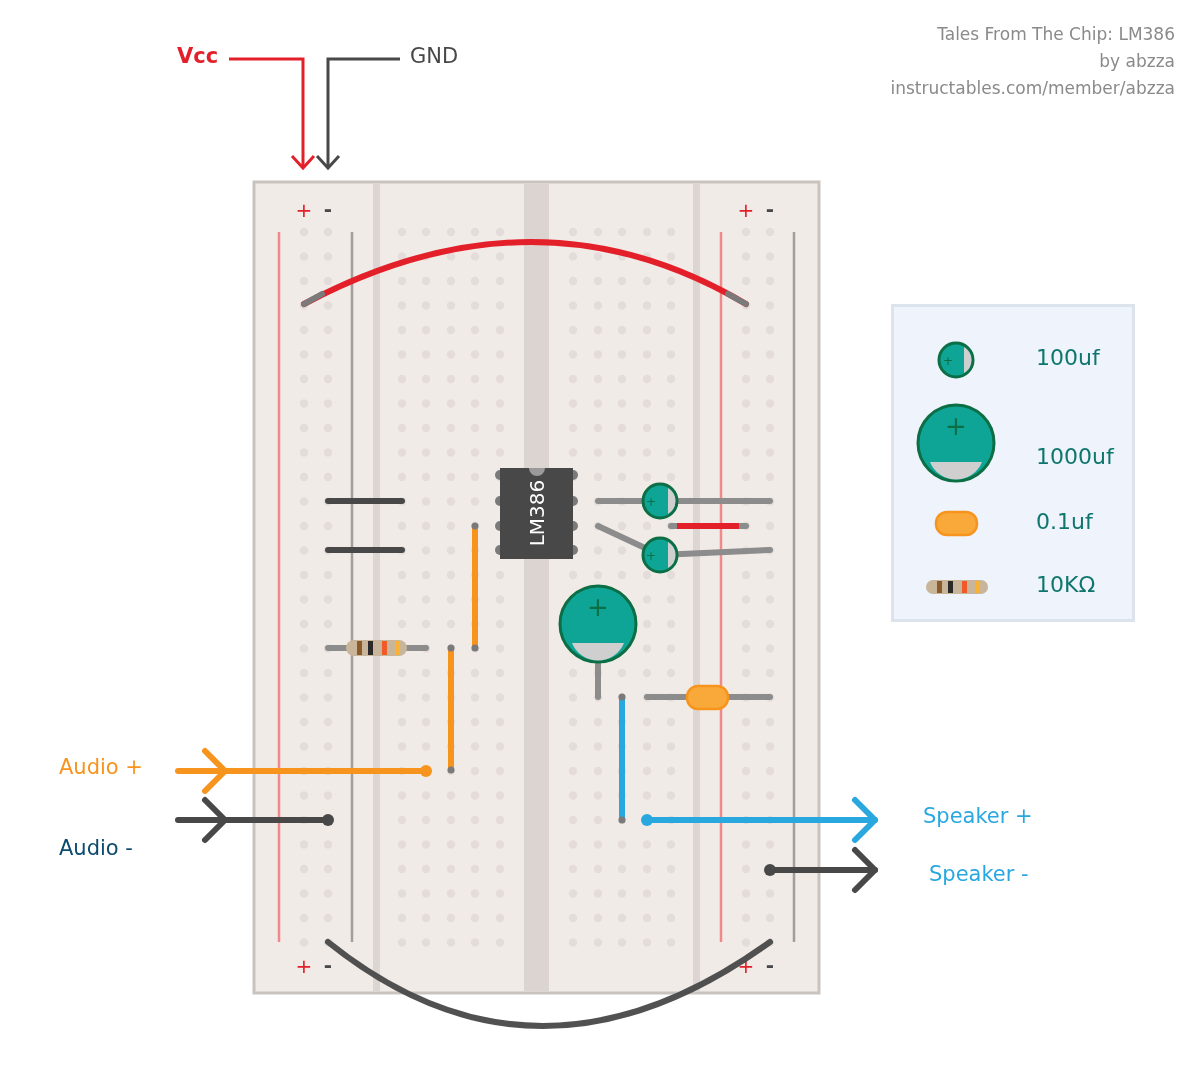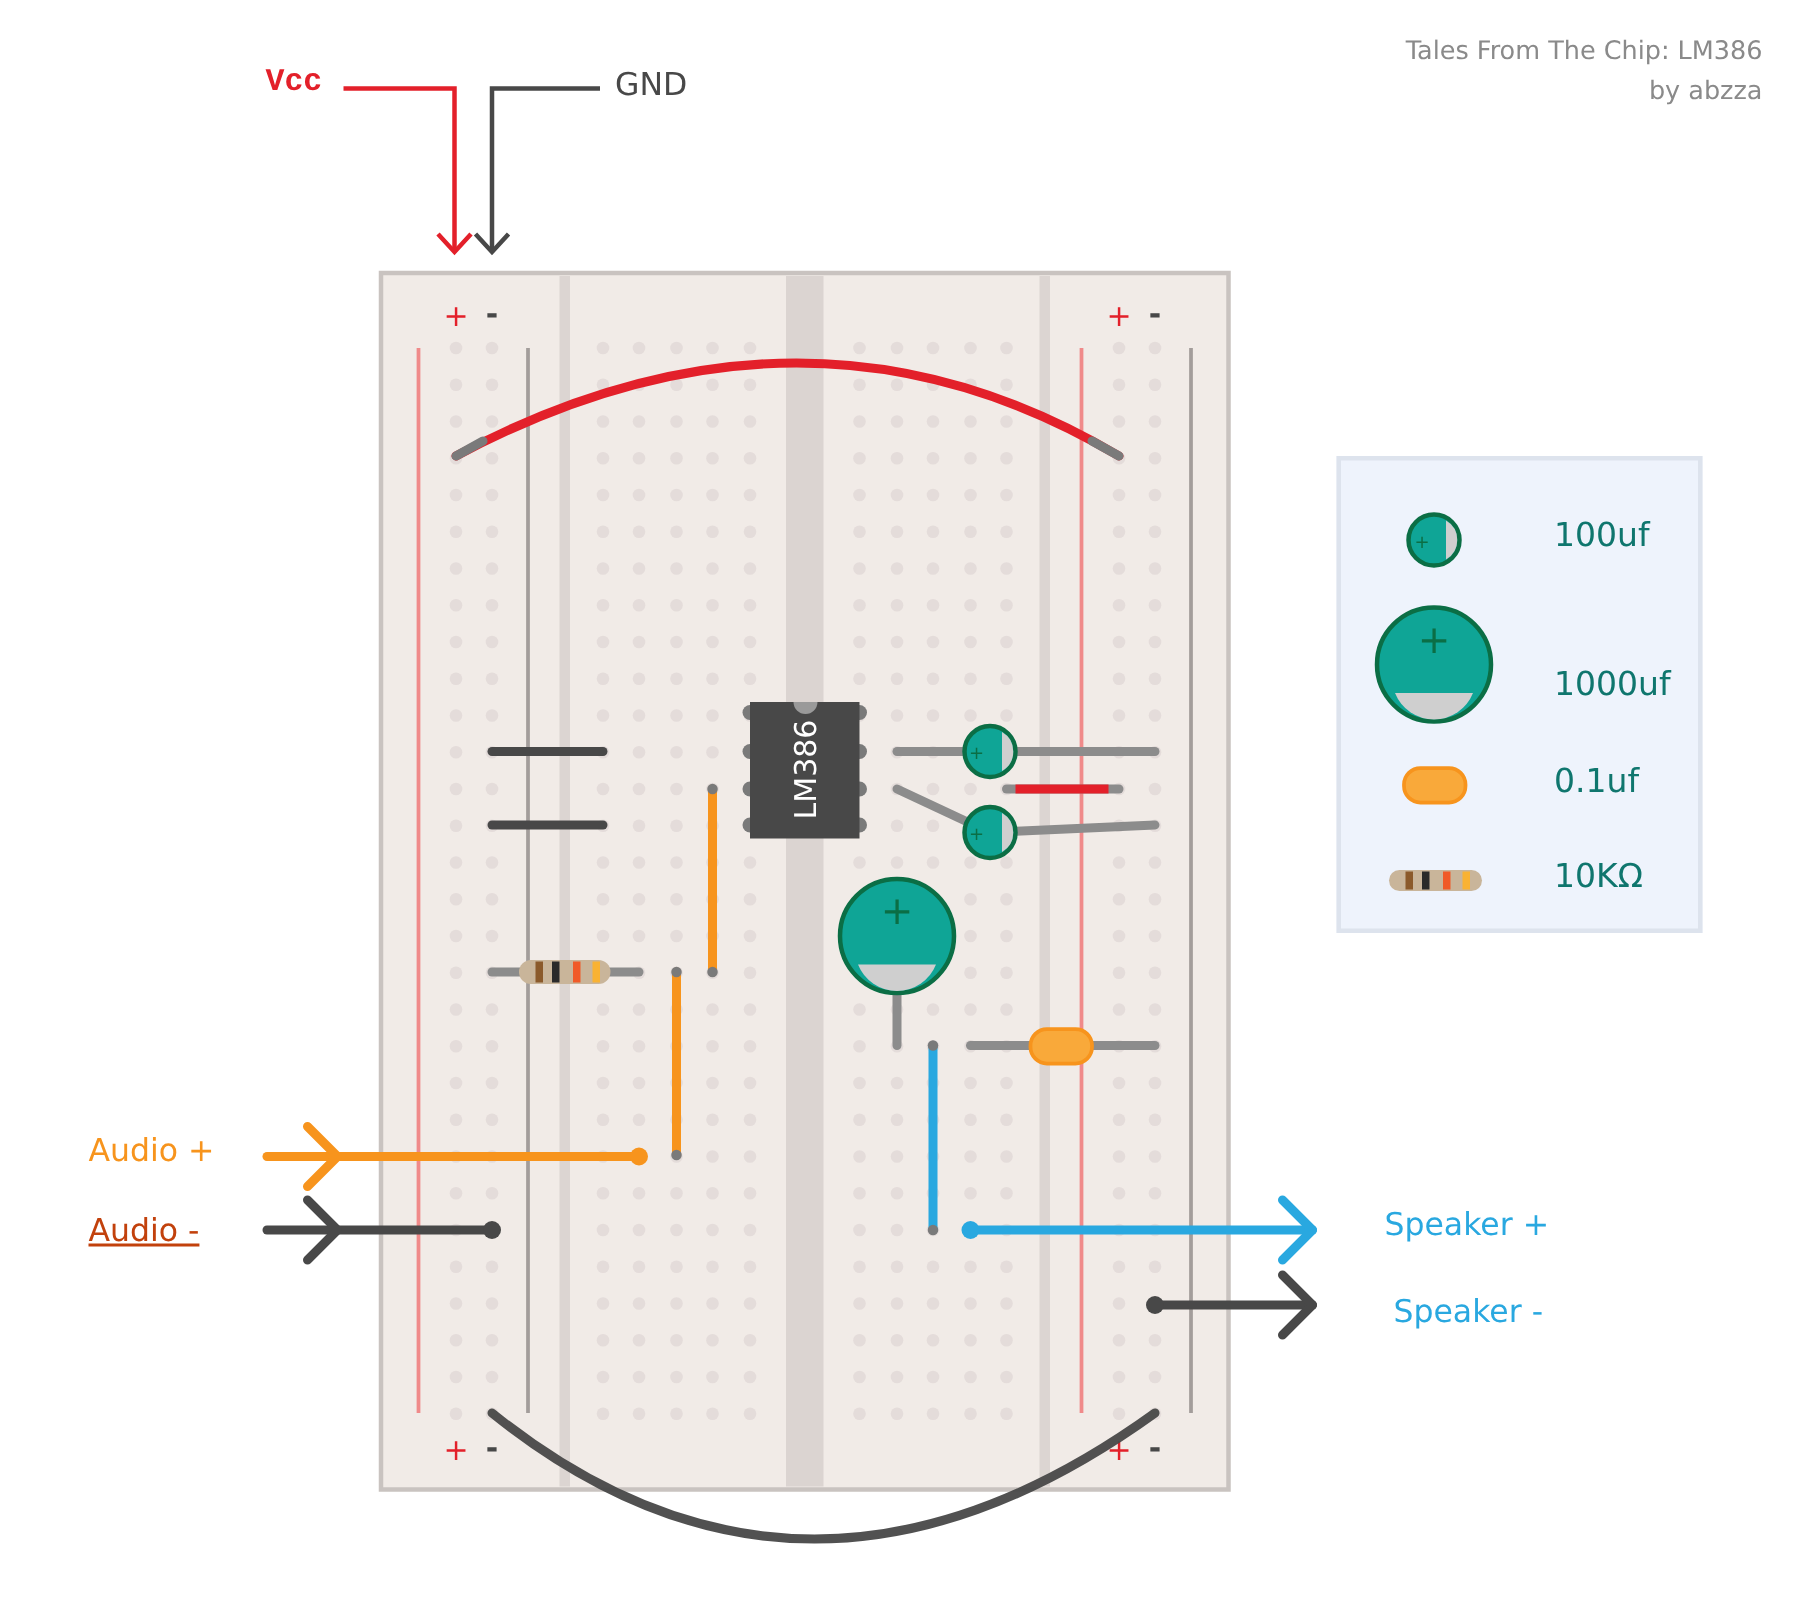--- a/index.html
+++ b/index.html
@@ -575,26 +575,27 @@
     <g>
       <line x1="770" y1="870" x2="875" y2="870" stroke="#484848" stroke-width="6" stroke-linecap="round"></line>
       <circle cx="770" cy="870" r="6" fill="#484848"></circle>
       <polyline points="855,850 875,870 855,890" fill="none" stroke="#484848" stroke-width="6" stroke-linecap="round" stroke-linejoin="round"></polyline>
     </g>
   </svg>
 
   
   <div class="credit" style="top:24px;">Tales From The Chip: LM386</div>
   <div class="credit" style="top:51px;">by abzza</div>
+  <div class="credit" style="top:78px;">instructables.com/member/abzza</div>
 
   
-  <div class="lbl" style="left:177px; top:44px; color:#e3202a; font-weight:bold;font-family:Liberation Mono, monospace;">Vcc</div>
+  <div class="lbl" style="left:177px; top:44px; color:#e3202a; font-weight:bold;">Vcc</div>
   <div class="lbl" style="left:410px; top:44px; color:#484848;">GND</div>
   <div class="lbl" style="left:59px; top:755px; color:#f7941d;text-align:right;">Audio +</div>
-  <div class="lbl" style="left:59px; top:808px; color:#c2410c;text-decoration:underline;">Audio -</div>
+  <div class="lbl" style="left:59px; top:836px; color:#0c4a6e;">Audio -</div>
   <div class="lbl" style="left:889px; top:804px; color:#29a8e0;margin-left:34px;">Speaker +</div>
   <div class="lbl" style="left:889px; top:862px; color:#29a8e0;margin-left:40px;">Speaker -</div>
 
   
   <div class="legend-box">
     <svg width="238" height="312" style="position:absolute; left:0; top:0;">
       <g>
         <circle cx="62" cy="53" r="17" fill="#0fa596" stroke="#0b6e45" stroke-width="3"></circle>
         <path d="M 70 40 A 15 15 0 0 1 70 66 Z" fill="#cfcfcf"></path>
         <text x="54" y="58" text-anchor="middle" fill="#0b6e45" font-size="12" font-family="DejaVu Sans, sans-serif">+</text>

